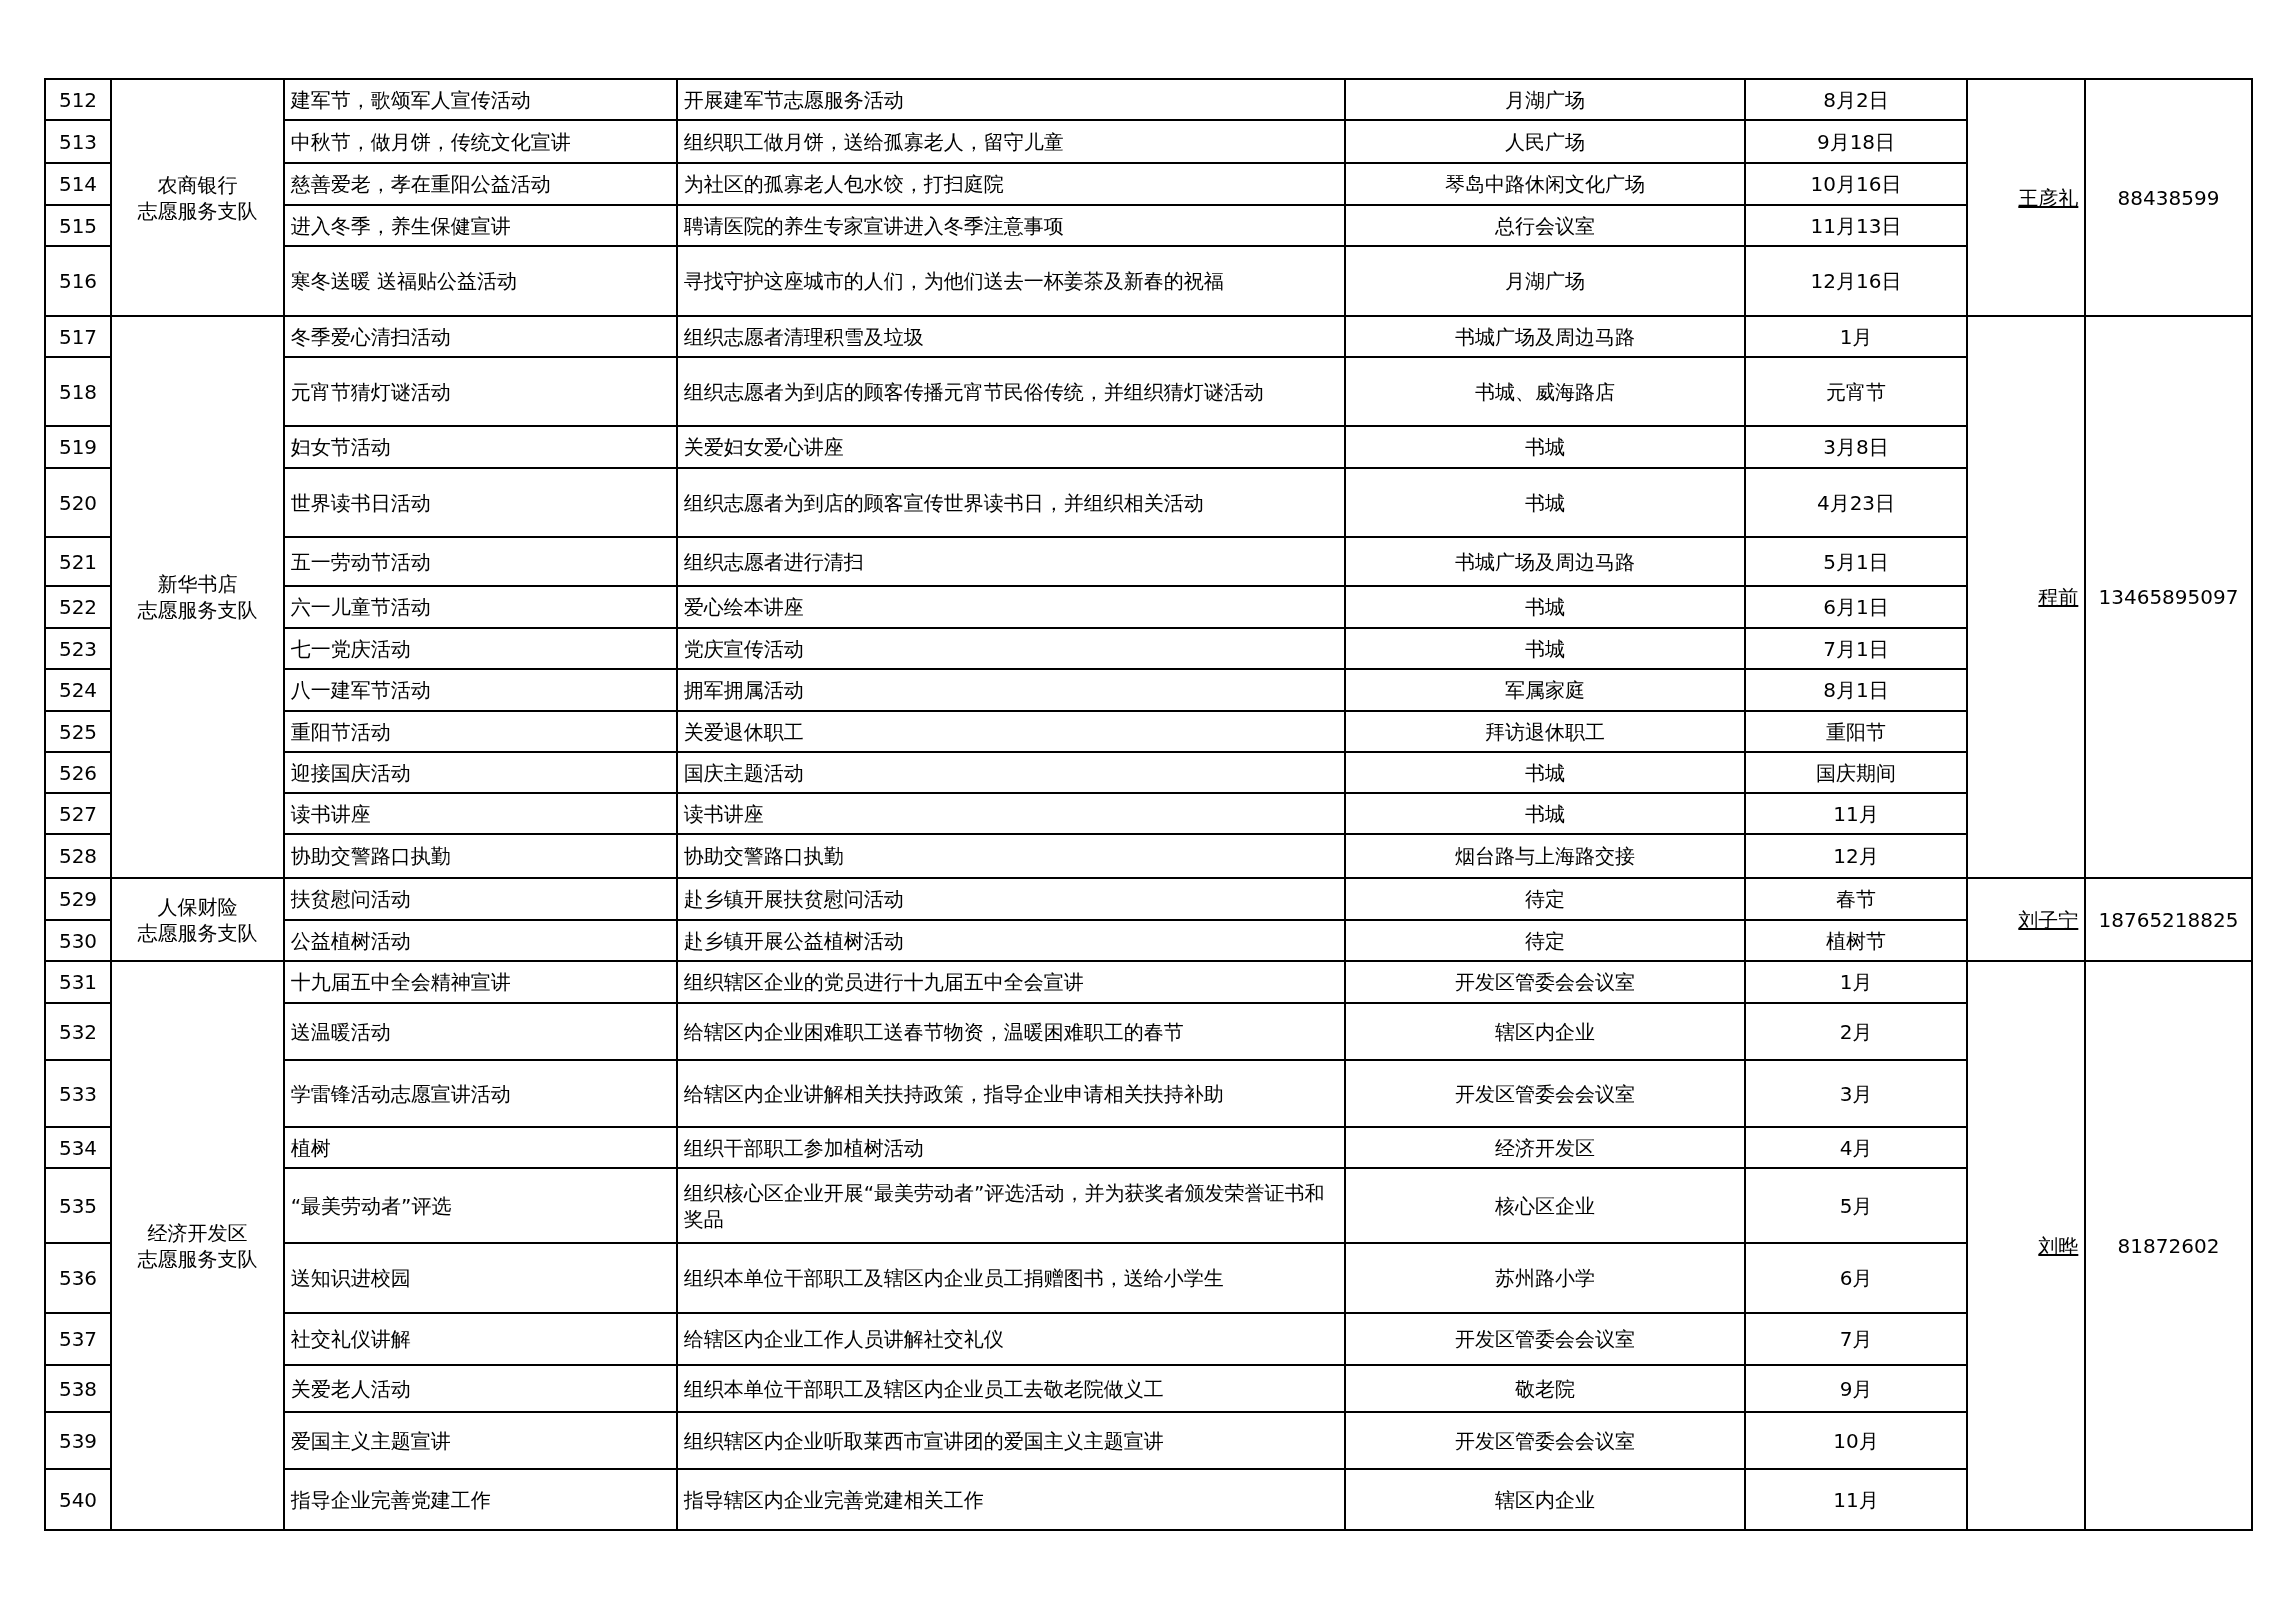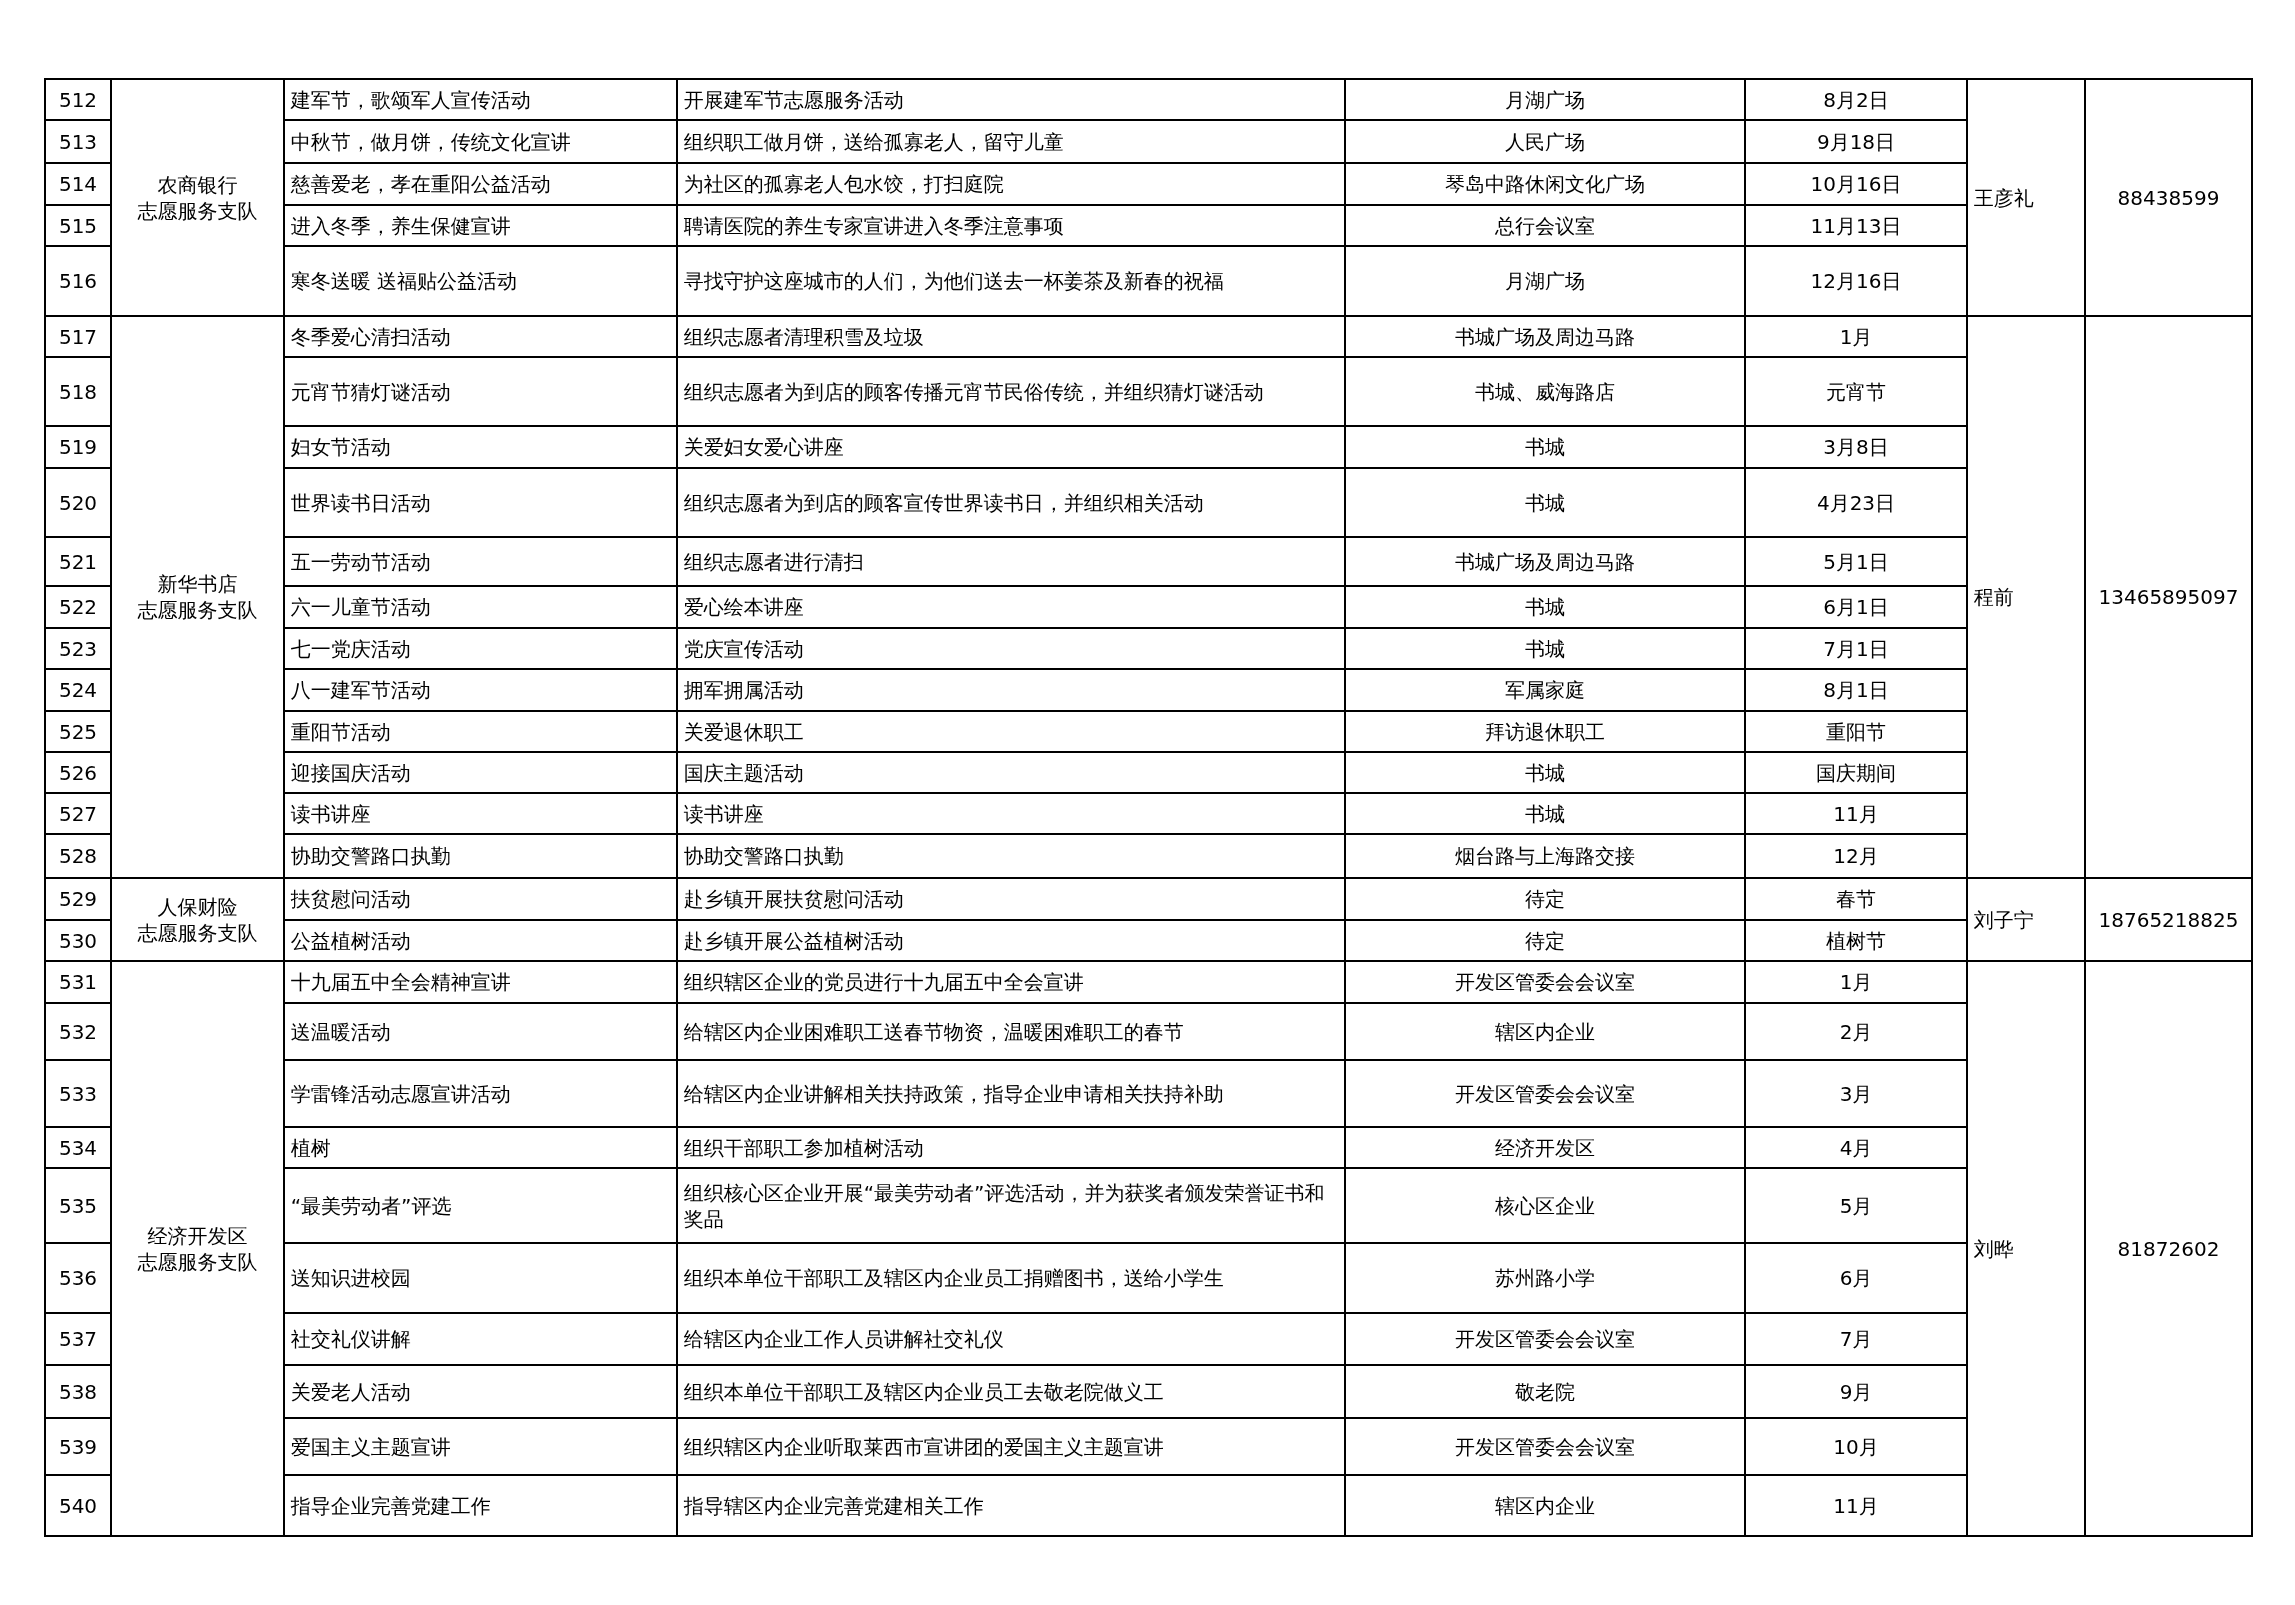--- a/index.html
+++ b/index.html
@@ -17,21 +17,21 @@
     padding: 0 5.7px;
     vertical-align: middle;
     overflow: hidden;
   }
   td.c-no { text-align: center; }
   td.c-team { text-align: center; }
   td.c-name { text-align: left; }
   td.c-desc { text-align: left; }
   td.c-loc { text-align: center; }
   td.c-time { text-align: center; }
-  td.c-contact { text-align: left; }
+  td.c-contact { text-align: right; text-decoration: underline; }
   td.c-phone { text-align: center; }
   .team-label { display: block; }
 </style>
 </head>
 <body>
 
 <table class="sheet">
   <colgroup>
     <col style="width:66px">
     <col style="width:173px">
@@ -242,21 +242,21 @@
         <td class="c-loc">苏州路小学</td>
         <td class="c-time">6月</td>
       </tr>
       <tr style="height: 52px;">
         <td class="c-no">537</td>
         <td class="c-name">社交礼仪讲解</td>
         <td class="c-desc">给辖区内企业工作人员讲解社交礼仪</td>
         <td class="c-loc">开发区管委会会议室</td>
         <td class="c-time">7月</td>
       </tr>
-      <tr style="height: 53px;">
+      <tr style="height: 47px;">
         <td class="c-no">538</td>
         <td class="c-name">关爱老人活动</td>
         <td class="c-desc">组织本单位干部职工及辖区内企业员工去敬老院做义工</td>
         <td class="c-loc">敬老院</td>
         <td class="c-time">9月</td>
       </tr>
       <tr style="height: 57px;">
         <td class="c-no">539</td>
         <td class="c-name">爱国主义主题宣讲</td>
         <td class="c-desc">组织辖区内企业听取莱西市宣讲团的爱国主义主题宣讲</td>

